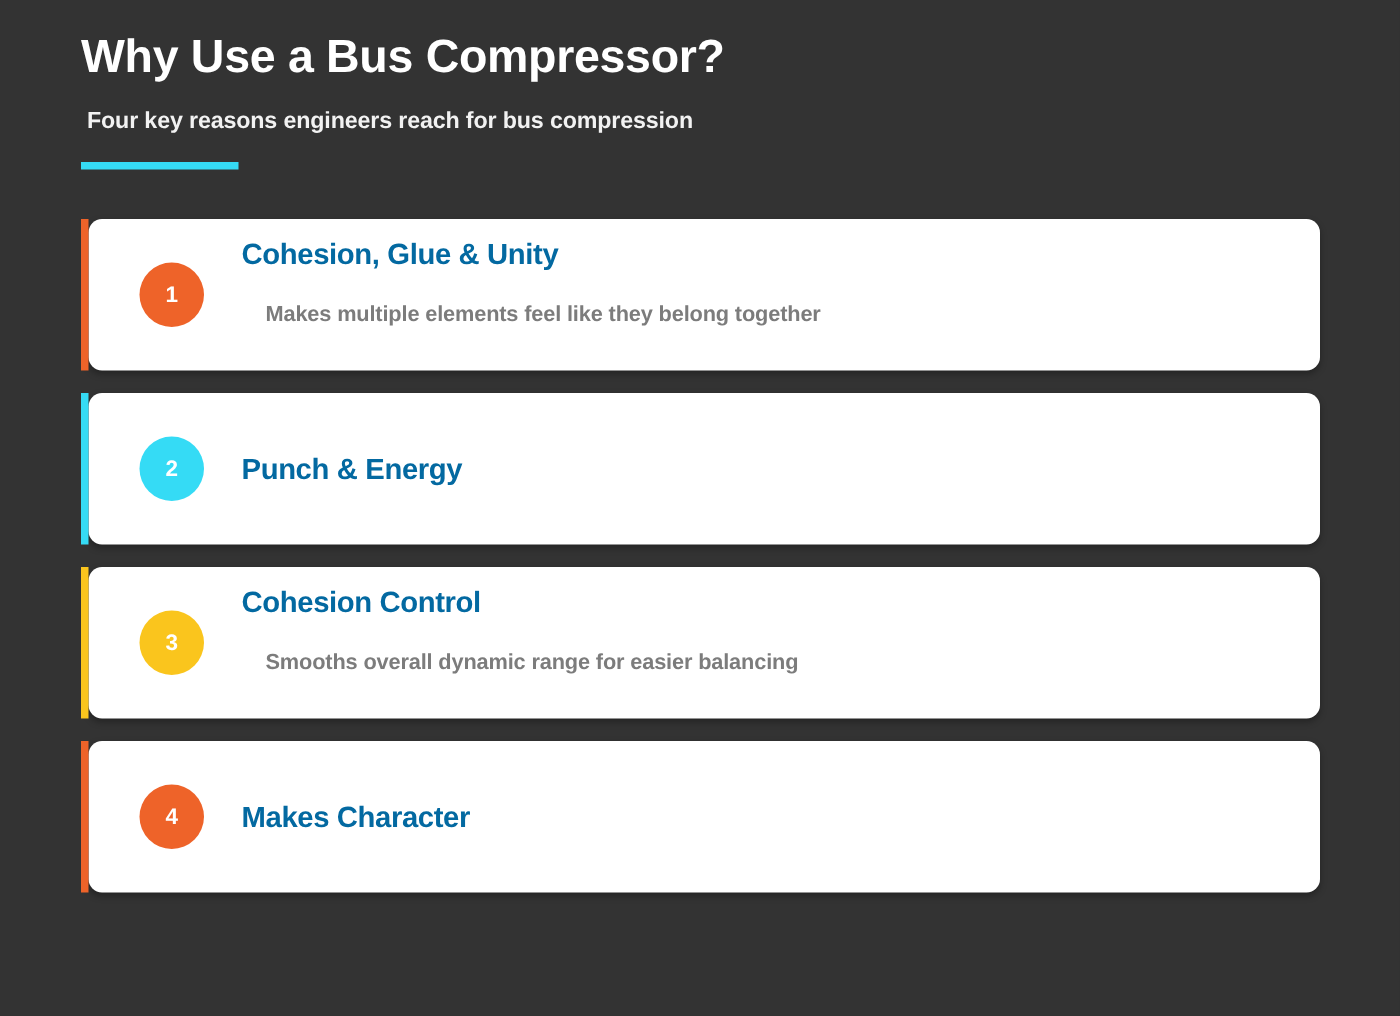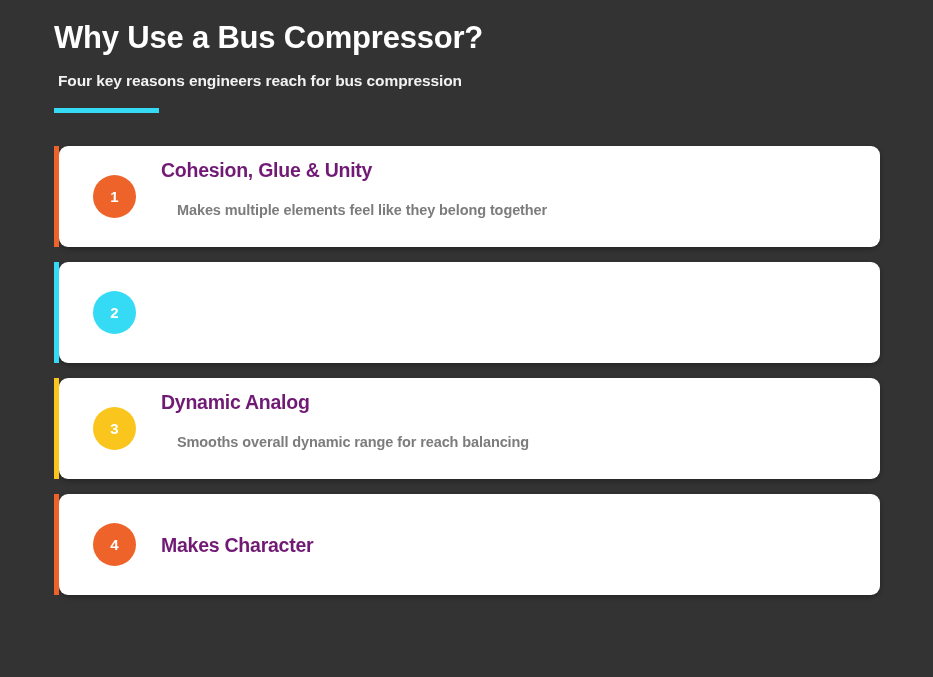--- a/index.html
+++ b/index.html
@@ -105,21 +105,21 @@
   }
   .card-text {
     padding-left: 25px;
     min-width: 0;
   }
   .card-title {
     margin: 0;
     font-size: 19.5px;
     line-height: 24px;
     font-weight: bold;
-    color: #701a75;
+    color: #0369a1;
     letter-spacing: -0.25px;
     white-space: nowrap;
   }
   .card-desc {
     margin: 16px;
     padding-top: 3px;
     font-size: 14.5px;
     line-height: 19px;
     font-weight: bold;
     color: #7c7c7c;
@@ -153,33 +153,34 @@
       </div>
     </div>
 
     <div class="card" style="width: 826px;">
       <div class="card-accent" style="background: rgb(53, 219, 245);"></div>
       <div class="card-body">
         <div class="card-badge" style="background: rgb(53, 219, 245);">
           <span>2</span>
         </div>
         <div class="card-text">
+          <p class="card-title">Punch &amp; Energy</p>
         </div>
       </div>
     </div>
 
     <div class="card" style="width: 826px;">
       <div class="card-accent" style="background: rgb(250, 197, 29);"></div>
       <div class="card-body">
         <div class="card-badge" style="background: rgb(250, 197, 29);">
           <span>3</span>
         </div>
         <div class="card-text">
-          <p class="card-title">Dynamic Analog</p>
-          <p class="card-desc">Smooths overall dynamic range for reach balancing</p>
+          <p class="card-title">Cohesion Control</p>
+          <p class="card-desc">Smooths overall dynamic range for easier balancing</p>
         </div>
       </div>
     </div>
 
     <div class="card" style="width: 826px;">
       <div class="card-accent" style="background: rgb(238, 99, 41);"></div>
       <div class="card-body">
         <div class="card-badge" style="background: rgb(238, 99, 41);">
           <span>4</span>
         </div>

